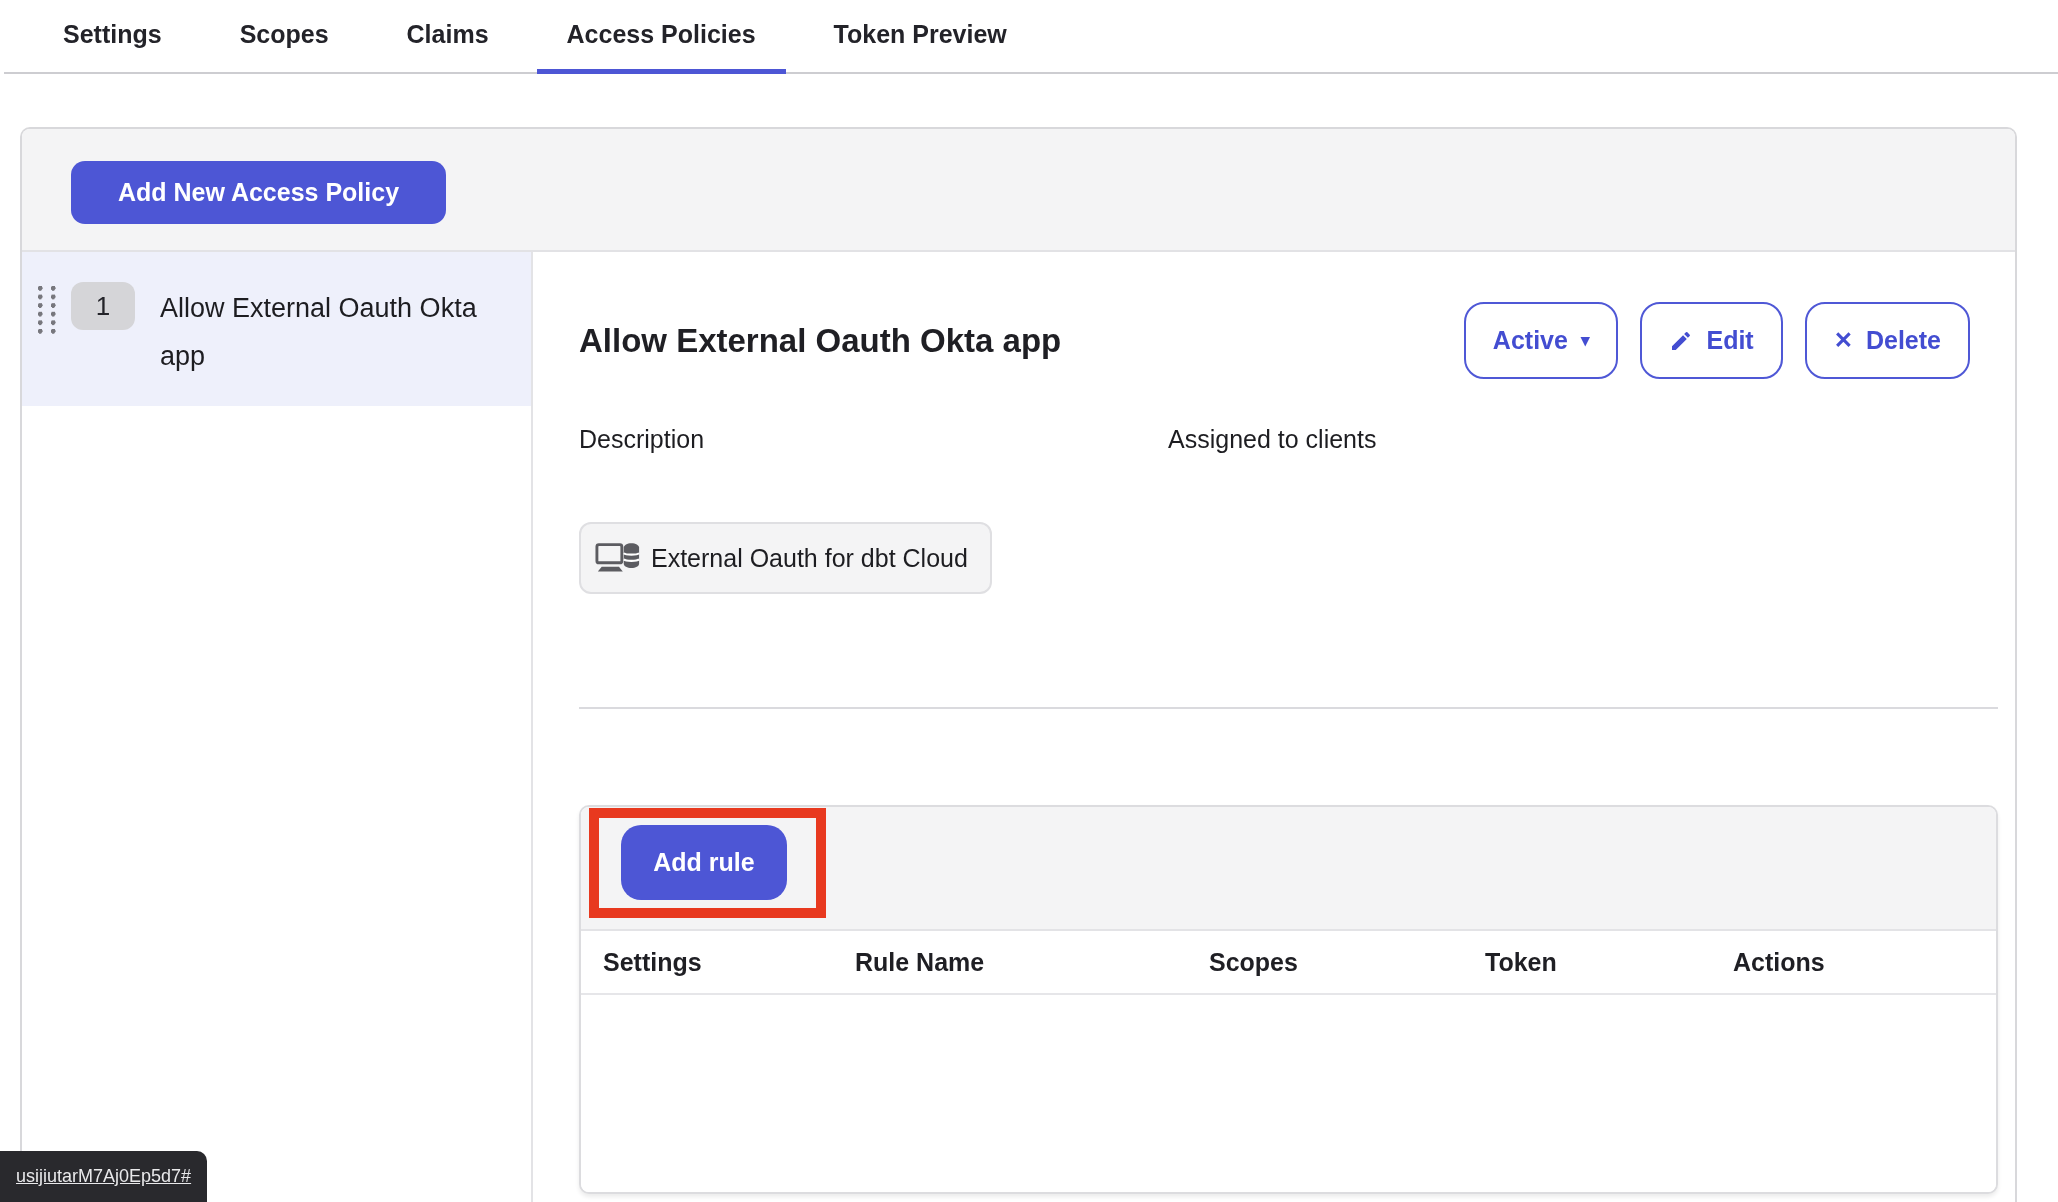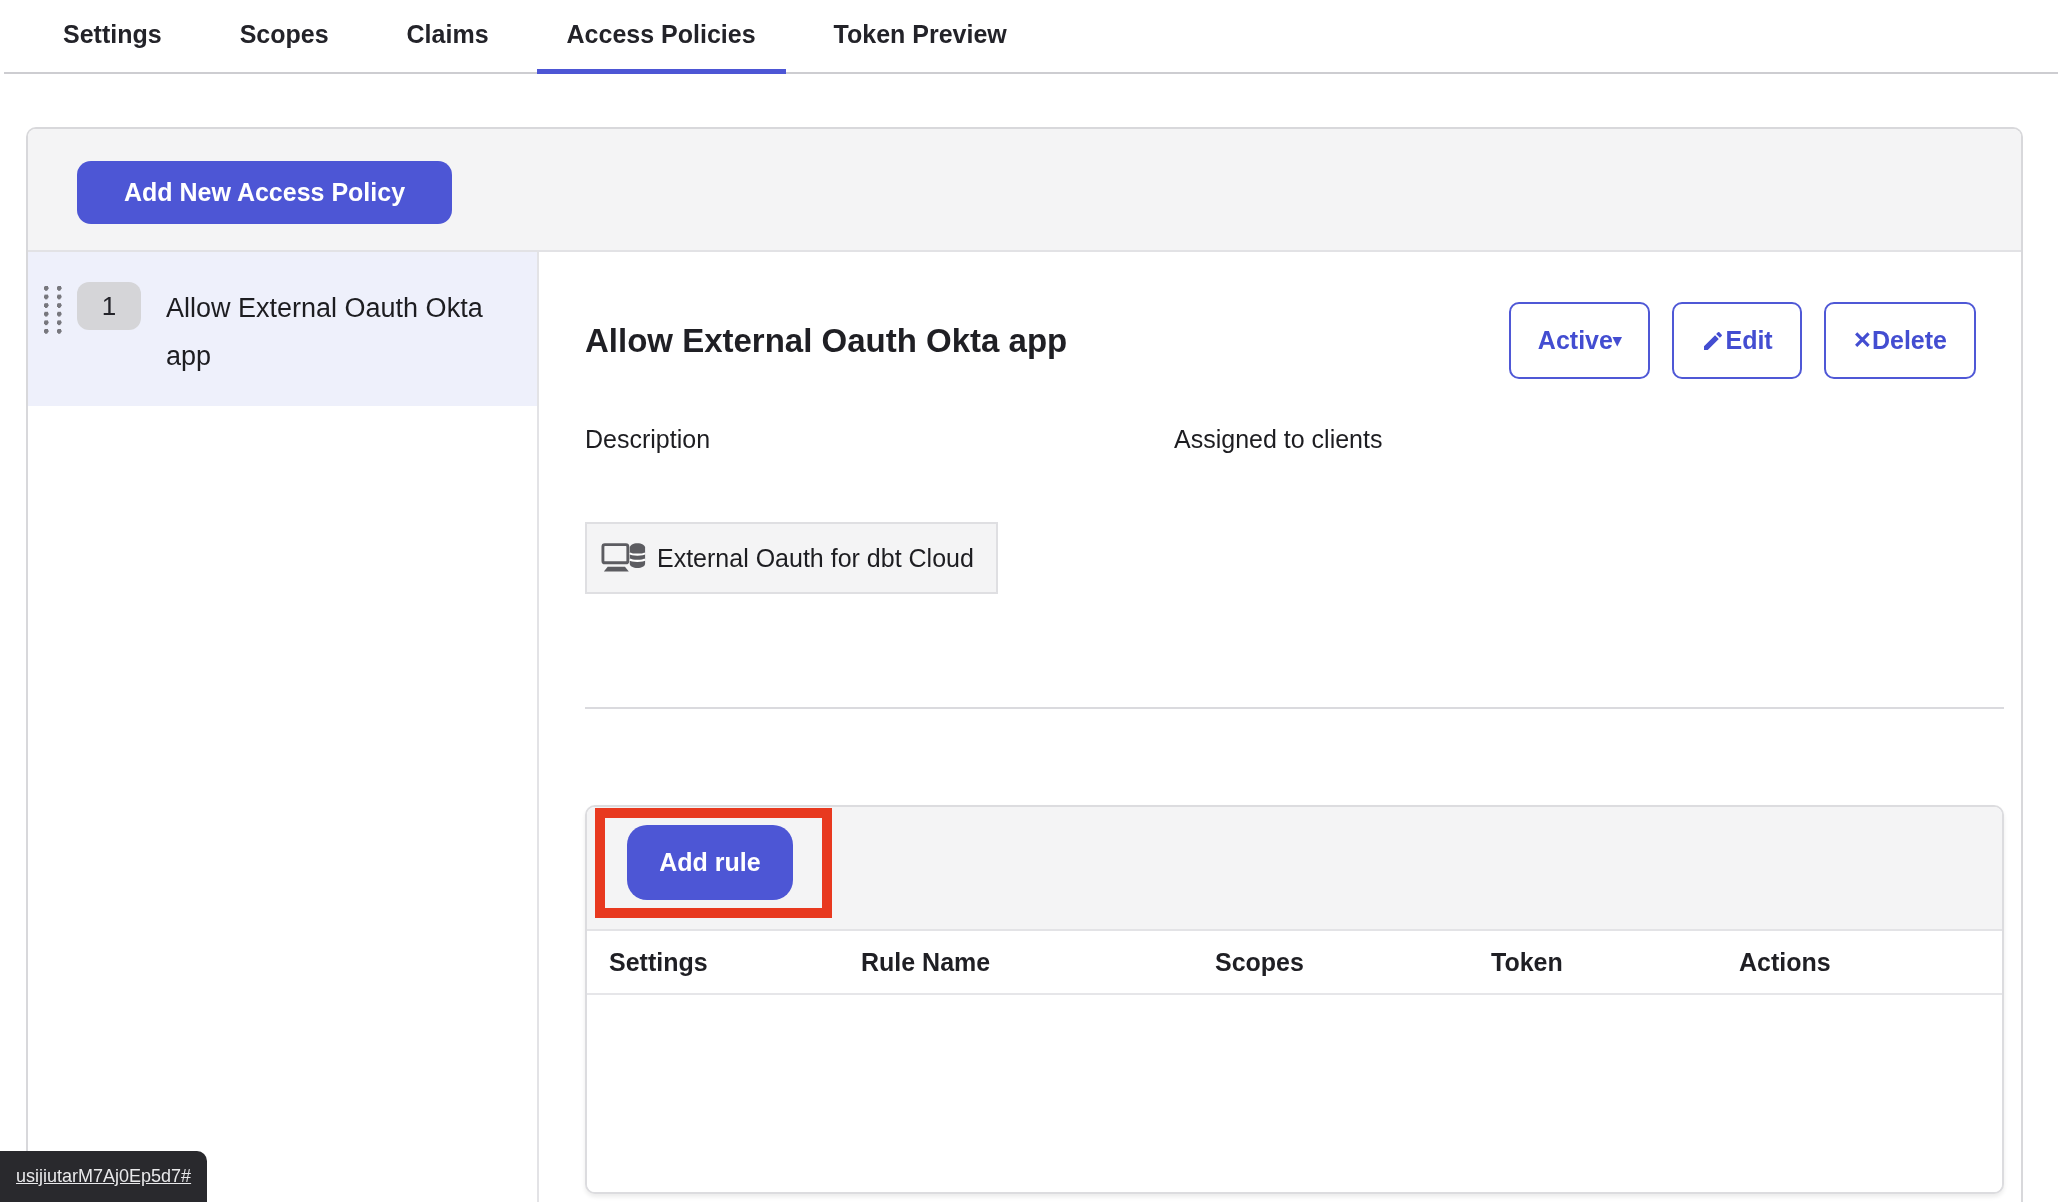--- a/index.html
+++ b/index.html
@@ -7,21 +7,21 @@
     font-family:"Liberation Sans", sans-serif; color:#1d1d21; overflow:hidden; position:relative; }
 
   
   .tabbar { position:absolute; top:0; left:4px; width:2058px; height:74px;
     border-bottom:2px solid #cdcdd1; display:flex; padding-left:29px; }
   .tab { height:74px; display:flex; align-items:center; padding:0 30px; margin-right:18px;
     font-size:25px; font-weight:700; color:#232329; cursor:pointer; border-bottom:5px solid transparent; }
   .tab.active { border-bottom:5px solid #4d56d5; }
 
   
-  .panel { position:absolute; left:26px; top:127px; width:1997px; height:1075px;
+  .panel { position:absolute; left:20px; top:127px; width:1997px; height:1075px;
     background:#ffffff; border:2px solid #d8d8db; border-bottom:none; border-radius:10px 10px 0 0; overflow:hidden; }
   .panel-head { height:123px; background:#f4f4f5; border-bottom:2px solid #e2e2e5; position:relative; }
   .btn-primary { position:absolute; left:49px; top:32px; width:375px; height:63px;
     background:#4d56d5; color:#ffffff; font-size:25px; font-weight:700;
     border:none; border-radius:14px; cursor:pointer; font-family:inherit; }
 
   .panel-body { display:flex; height:950px; }
 
   
   .policy-list { width:511px; border-right:2px solid #e3e3e6; flex:0 0 auto; }
@@ -34,32 +34,32 @@
     background:#d5d5d8; border-radius:12px; display:flex; align-items:center; justify-content:center;
     font-size:26px; color:#232329; }
   .policy-name { margin-left:25px; font-size:27px; line-height:48px; color:#1d1d21; padding-top:2px; }
 
   
   .policy-detail { flex:1 1 auto; padding:0 19px 0 46px; position:relative; }
   .detail-head { margin-top:50px; display:flex; align-items:center; justify-content:space-between; }
   .detail-title { font-size:33px; font-weight:700; color:#1f1f24; }
   .btn-group { display:flex; gap:22px; margin-right:28px; }
   .btn-outline { height:77px; padding:0 27px; background:#ffffff; border:2.5px solid #4f58d6;
-    border-radius:10px; color:#434dd1; font-size:25px; font-weight:700; font-family:inherit;
-    display:flex; align-items:center; cursor:pointer;justify-content:space-between; }
+    border-radius:20px; color:#434dd1; font-size:25px; font-weight:700; font-family:inherit;
+    display:flex; align-items:center; gap:13px; cursor:pointer;justify-content:space-between; }
   .caret { font-size:17px; line-height:1; }
   .x-glyph { font-size:23px; line-height:1; }
   .pencil-svg { width:24px; height:24px; fill:#434dd1; }
 
   
   .fields { margin-top:46px; display:grid; grid-template-columns:589px auto; row-gap:68px; align-items:start; }
   .field-label, .field-value { font-size:25px; color:#1d1d21; }
   .label-middle { align-self:center; }
   .client-chip { justify-self:start; height:72px; background:#f4f4f5; border:2px solid #dfdfe2;
-    border-radius:0; display:inline-flex; align-items:center; gap:10px; padding:0 22px 0 14px;
+    border-radius:12px; display:inline-flex; align-items:center; gap:10px; padding:0 22px 0 14px;
     font-size:25px; color:#1d1d21; }
   .chip-icon { width:46px; height:40px; flex:0 0 auto; }
 
   .divider { margin-top:113px; border:none; border-top:2px solid #dadade; width:1419px; }
 
   
   .rules-card { margin-top:96px; width:1419px; border:2px solid #dcdcdf; border-radius:10px;
     background:#ffffff; box-shadow:0 3px 4px rgba(0,0,0,0.08); overflow:hidden; }
   .rules-head { height:124px; background:#f4f4f5; border-bottom:2px solid #e3e3e6; position:relative; }
   .red-annotation { position:absolute; left:8px; top:1px; width:237px; height:110px;

